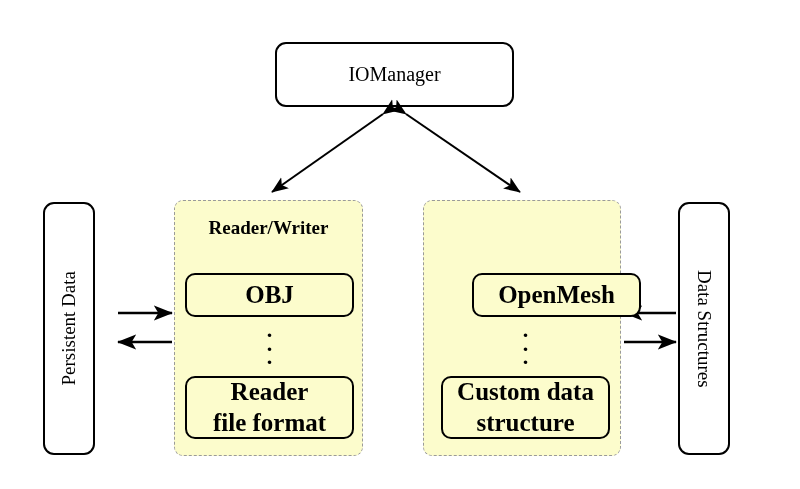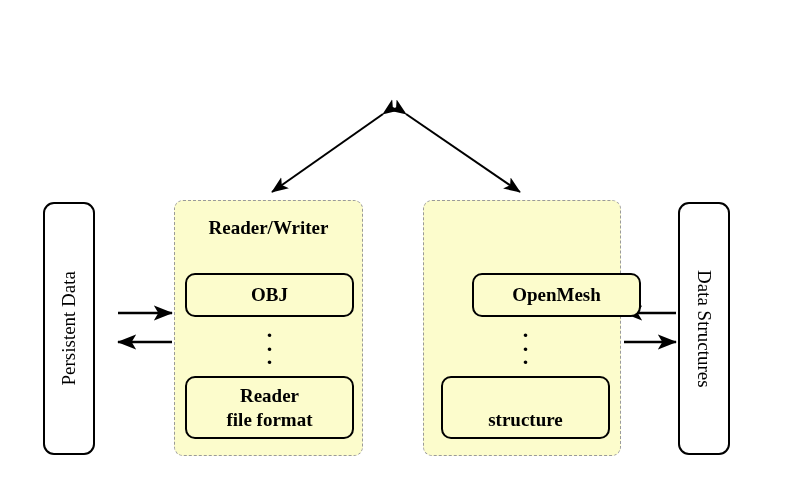--- a/index.html
+++ b/index.html
@@ -113,21 +113,21 @@
   .item {
     position: absolute;
     box-sizing: border-box;
     border: 2.4px solid #000000;
     border-radius: 10px;
     background: #fcfccc;
     display: flex;
     align-items: center;
     justify-content: center;
     text-align: center;
-    font-size: 19px;
+    font-size: 25px;
     line-height: 1.22;
   }
 
   .item-obj {
     left: 10px;
     top: 72px;
     width: 169px;
     height: 44px;
   }
   .item-custom-file {
@@ -191,20 +191,23 @@
 
     <line x1="118" y1="313" x2="172" y2="313" stroke="#000000" stroke-width="2.4" marker-end="url(#ah)"></line>
 
     <line x1="172" y1="342" x2="118" y2="342" stroke="#000000" stroke-width="2.4" marker-end="url(#ah)"></line>
 
     <line x1="676" y1="313" x2="624" y2="313" stroke="#000000" stroke-width="2.4" marker-end="url(#ah)"></line>
 
     <line x1="624" y1="342" x2="676" y2="342" stroke="#000000" stroke-width="2.4" marker-end="url(#ah)"></line>
   </svg>
 
+  <div class="node node-manager">
+    <span>IOManager</span>
+  </div>
 
   <div class="node node-side node-persistent">
     <span class="vtext-up">Persistent Data</span>
   </div>
 
   <div class="node node-side node-datastructures">
     <span class="vtext-down">Data Structures</span>
   </div>
 
   <div class="group group-readerwriter">
@@ -235,19 +238,19 @@
     </div>
 
     <div class="ellipsis ellipsis-right">
       <span>.</span>
         <span>.</span>
         <span>.</span>
     </div>
 
     <div class="item item-custom-struct">
       <span>
-        <br>
+        <span>Custom data</span><br>
         <span>structure</span>
       </span>
     </div>
   </div>
 
 </div>
 
 </body></html>

